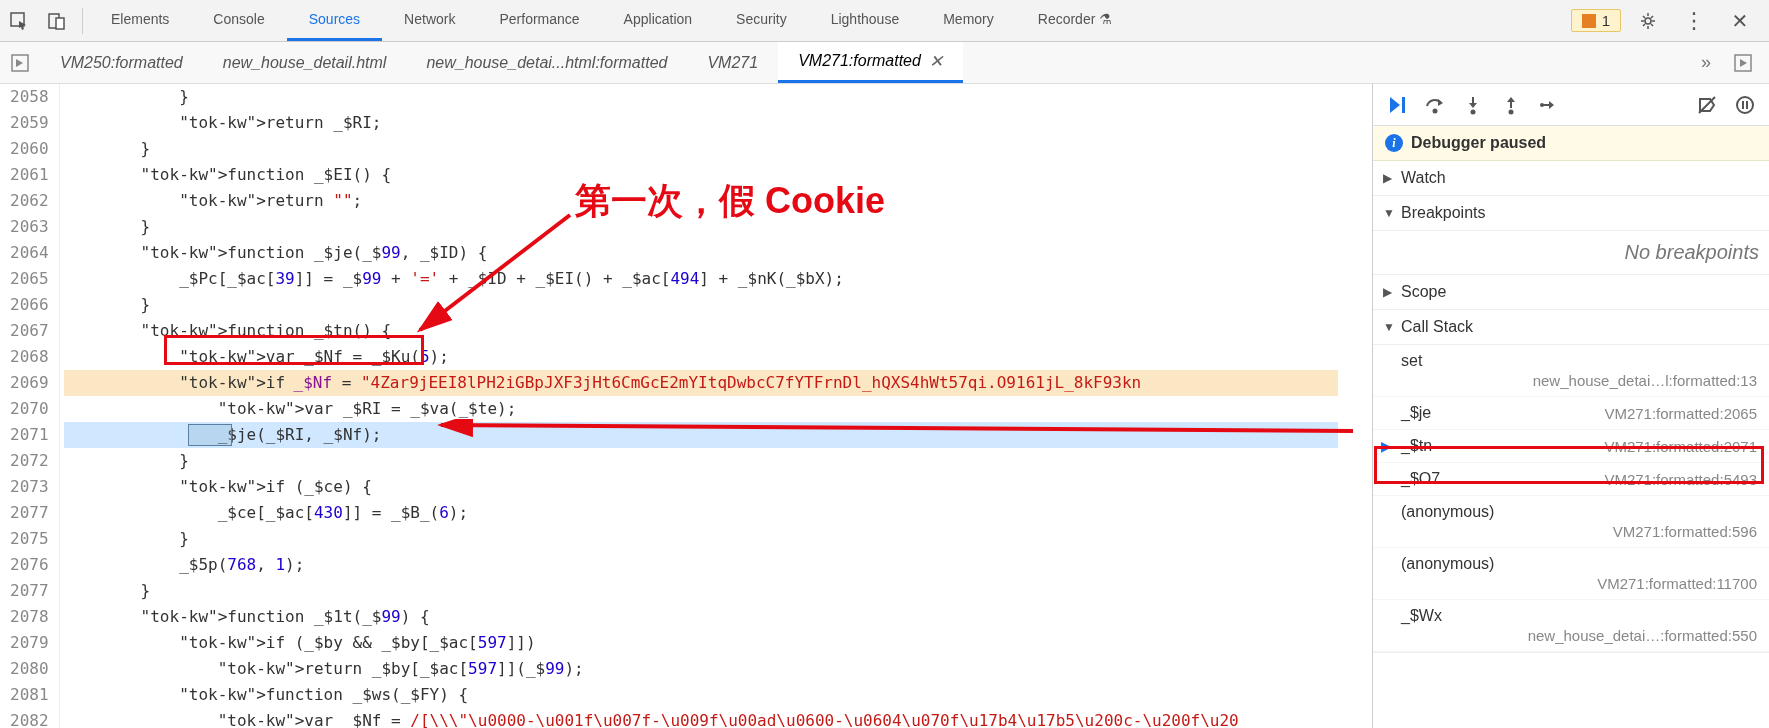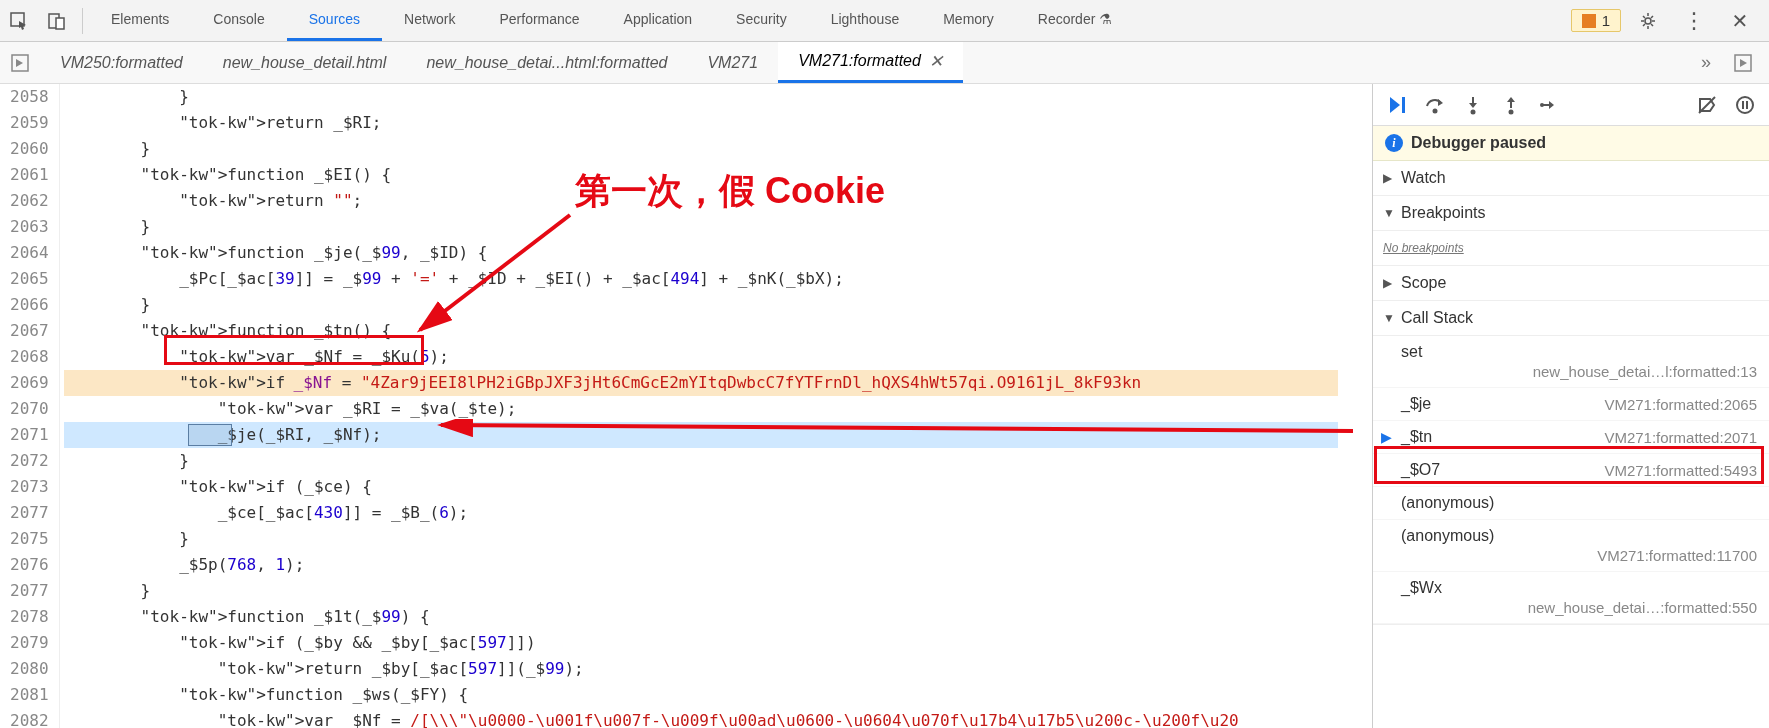--- a/index.html
+++ b/index.html
@@ -45,21 +45,21 @@
 .side-toolbar { display: flex; align-items: center; height: 42px; border-bottom: 1px solid #ddd; padding: 0 8px; gap: 6px; }
 .st-ic { width: 32px; height: 32px; display: flex; align-items: center; justify-content: center; color: #555; cursor: pointer; }
 .st-resume { fill: #1a73e8; color: #1a73e8; }
 
 .dbg-paused { display: flex; align-items: center; gap: 8px; background: #fffbe6; border-bottom: 1px solid #e6e6c8; padding: 8px 12px; font-weight: 600; font-size: 16px; color: #333; }
 .dbg-ic { width: 18px; height: 18px; background: #1a73e8; border-radius: 50%; color: #fff; display: flex; align-items: center; justify-content: center; font-size: 12px; font-style: italic; font-family: serif; }
 
 .section-hdr { display: flex; align-items: center; padding: 8px 10px; border-bottom: 1px solid #eee; cursor: pointer; font-size: 16px; gap: 6px; }
 .tri { font-size: 12px; color: #555; width: 12px; }
 .section-body { border-bottom: 1px solid #eee; }
-.no-bp { text-align: left; padding: 10px; color: #777; font-style: italic; font-size: 12px; text-decoration: underline; }
+.no-bp { text-align: right; padding: 10px; color: #777; font-style: italic; font-size: 20px; }
 
 .stack-item { display: flex; justify-content: space-between; padding: 7px 12px 7px 28px; font-size: 16px; cursor: pointer; border-bottom: 1px solid #f5f5f5; position: relative; align-items: center; flex-wrap: wrap; }
 .stack-item.sel { background: #fff; }
 .sel-arrow { position: absolute; left: 8px; color: #1a73e8; font-size: 14px; }
 .stack-fn { color: #333; }
 .stack-loc { color: #888; font-size: 15px; }
 .stack-item.wrap .stack-loc { width: 100%; text-align: right; margin-top: 2px; }
 
 
 .anno-box1 { position: absolute; border: 3px solid #e50914; pointer-events: none; }
@@ -279,35 +279,36 @@
           <span class="sel-arrow">▶</span>
           <span class="stack-fn">_$tn</span>
           <span class="stack-loc">VM271:formatted:2071</span>
         </div>
         <div class="stack-item">
           <span class="stack-fn">_$O7</span>
           <span class="stack-loc">VM271:formatted:5493</span>
         </div>
         <div class="stack-item wrap">
           <span class="stack-fn">(anonymous)</span>
+          <span class="stack-loc">VM271:formatted:596</span>
         </div>
         <div class="stack-item wrap">
           <span class="stack-fn">(anonymous)</span>
           <span class="stack-loc">VM271:formatted:11700</span>
         </div>
         <div class="stack-item wrap">
           <span class="stack-fn">_$Wx</span>
           <span class="stack-loc">new_house_detai…:formatted:550</span>
         </div>
       </div>
   </div>
 </div>
 
 <div class="anno-box1" style="left:164px; top:335px; width:260px; height:30px;"></div>
-<div class="anno-text" style="left:575px; top:167px;">第一次，假 Cookie</div>
+<div class="anno-text" style="left:575px; top:177px;">第一次，假 Cookie</div>
 <svg class="anno-arrow" style="left:410px; top:210px;" width="170" height="130">
   <defs>
       <marker id="ah1" markerWidth="10" markerHeight="10" refX="8" refY="3" orient="auto">
         <path d="M0,0 L9,3 L0,6 Z" fill="#e50914"></path>
       </marker>
     </defs>
   <line x1="160" y1="5" x2="10" y2="120" stroke="#e50914" stroke-width="4" marker-end="url(#ah1)"></line>
 </svg>
 <svg class="anno-arrow" style="left:435px; top:419px;" width="925" height="20">
   <defs>

